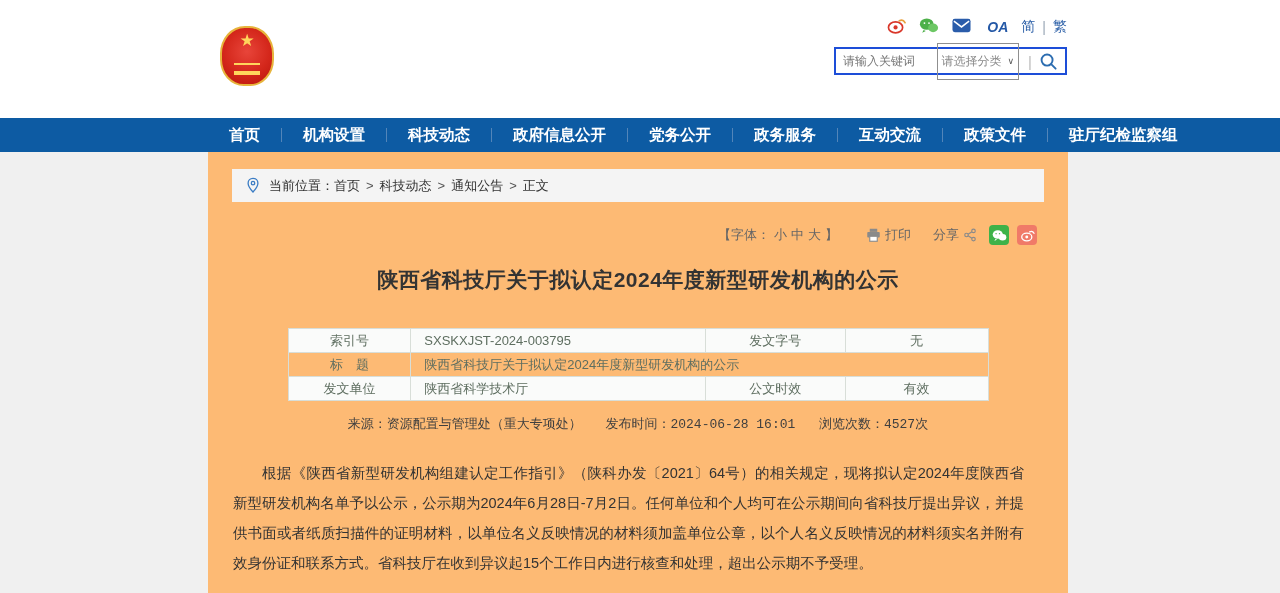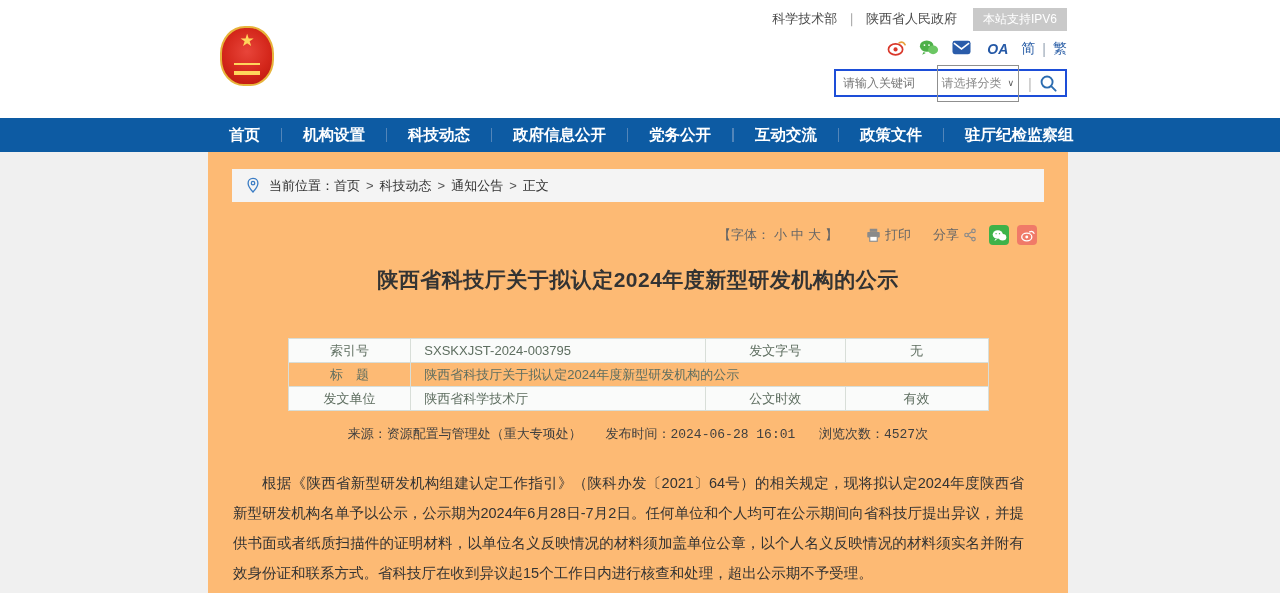--- a/index.html
+++ b/index.html
@@ -65,21 +65,21 @@
   .print-btn, .share-btn { display:flex; align-items:center; cursor:pointer; }
   .print-btn svg, .share-btn svg { margin:0 4px; }
   .share-sq { width:20px; height:20px; border-radius:4px; margin-left:8px; display:flex;
     align-items:center; justify-content:center; cursor:pointer; }
   .wechat-sq { background:#3eb249; }
   .weibo-sq { background:#f07a68; }
 
   .article-title { margin-top:21px; text-align:center; font-size:21px; font-weight:bold; color:#333;
     letter-spacing:0.5px; }
 
-  .meta-table { width:701px; margin:44px auto 0 auto; border-collapse:collapse; font-size:13px; color:#5e6e60; }
+  .meta-table { width:701px; margin:34px auto 0 auto; border-collapse:collapse; font-size:13px; color:#5e6e60; }
   .meta-table td { border:1px solid #d8ded8; height:24px; }
   .meta-table tr:nth-child(odd) td { background:#fafbfa; }
   .meta-table td.lbl { text-align:center; }
   .meta-table td.val { text-align:left; padding-left:13px; }
   .meta-table td.valc { text-align:center; padding-left:0; }
 
   .source-line { margin-top:14px; text-align:center; font-size:13px; color:#3f3f3f; }
   .source-line span { margin:4px 10px;font-family:Liberation Mono, monospace; }
 
   .article-body { padding:25px 44px 0 25px; }
@@ -90,26 +90,20 @@
 
 <div class="site-header">
   <div class="brand">
     <div class="emblem">
       <div class="star">★</div>
       <div class="gate"></div>
     </div>
   </div>
 
   <div class="header-right">
-    <div class="top-links-row">
-      <a href="#">科学技术部</a>
-      <span class="top-sep">｜</span>
-      <a href="#">陕西省人民政府</a>
-      <span class="ipv6-badge">本站支持IPV6</span>
-    </div>
 
     <div class="icon-row">
       <span>
         <svg width="19" height="17" viewBox="0 0 20 18">
           <ellipse cx="9" cy="11" rx="7.5" ry="5.8" fill="none" stroke="#d9372a" stroke-width="1.8"></ellipse>
           <circle cx="9" cy="11" r="2.2" fill="#d9372a"></circle>
           <path d="M13 4 q4 -2 6 2" fill="none" stroke="#e8a03c" stroke-width="1.8" stroke-linecap="round"></path>
         </svg>
       </span>
       <span>
@@ -159,20 +153,21 @@
     <a href="#" class="nav-item">首页</a>
     <span class="nav-sep"></span>
     <a href="#" class="nav-item">机构设置</a>
     <span class="nav-sep"></span>
     <a href="#" class="nav-item">科技动态</a>
     <span class="nav-sep"></span>
     <a href="#" class="nav-item">政府信息公开</a>
     <span class="nav-sep"></span>
     <a href="#" class="nav-item">党务公开</a>
     <span class="nav-sep"></span>
+    <a href="#" class="nav-item">政务服务</a>
     <span class="nav-sep"></span>
     <a href="#" class="nav-item">互动交流</a>
     <span class="nav-sep"></span>
     <a href="#" class="nav-item">政策文件</a>
     <span class="nav-sep"></span>
     <a href="#" class="nav-item">驻厅纪检监察组</a>
   </div>
 </div>
 
 <div class="content-card">

